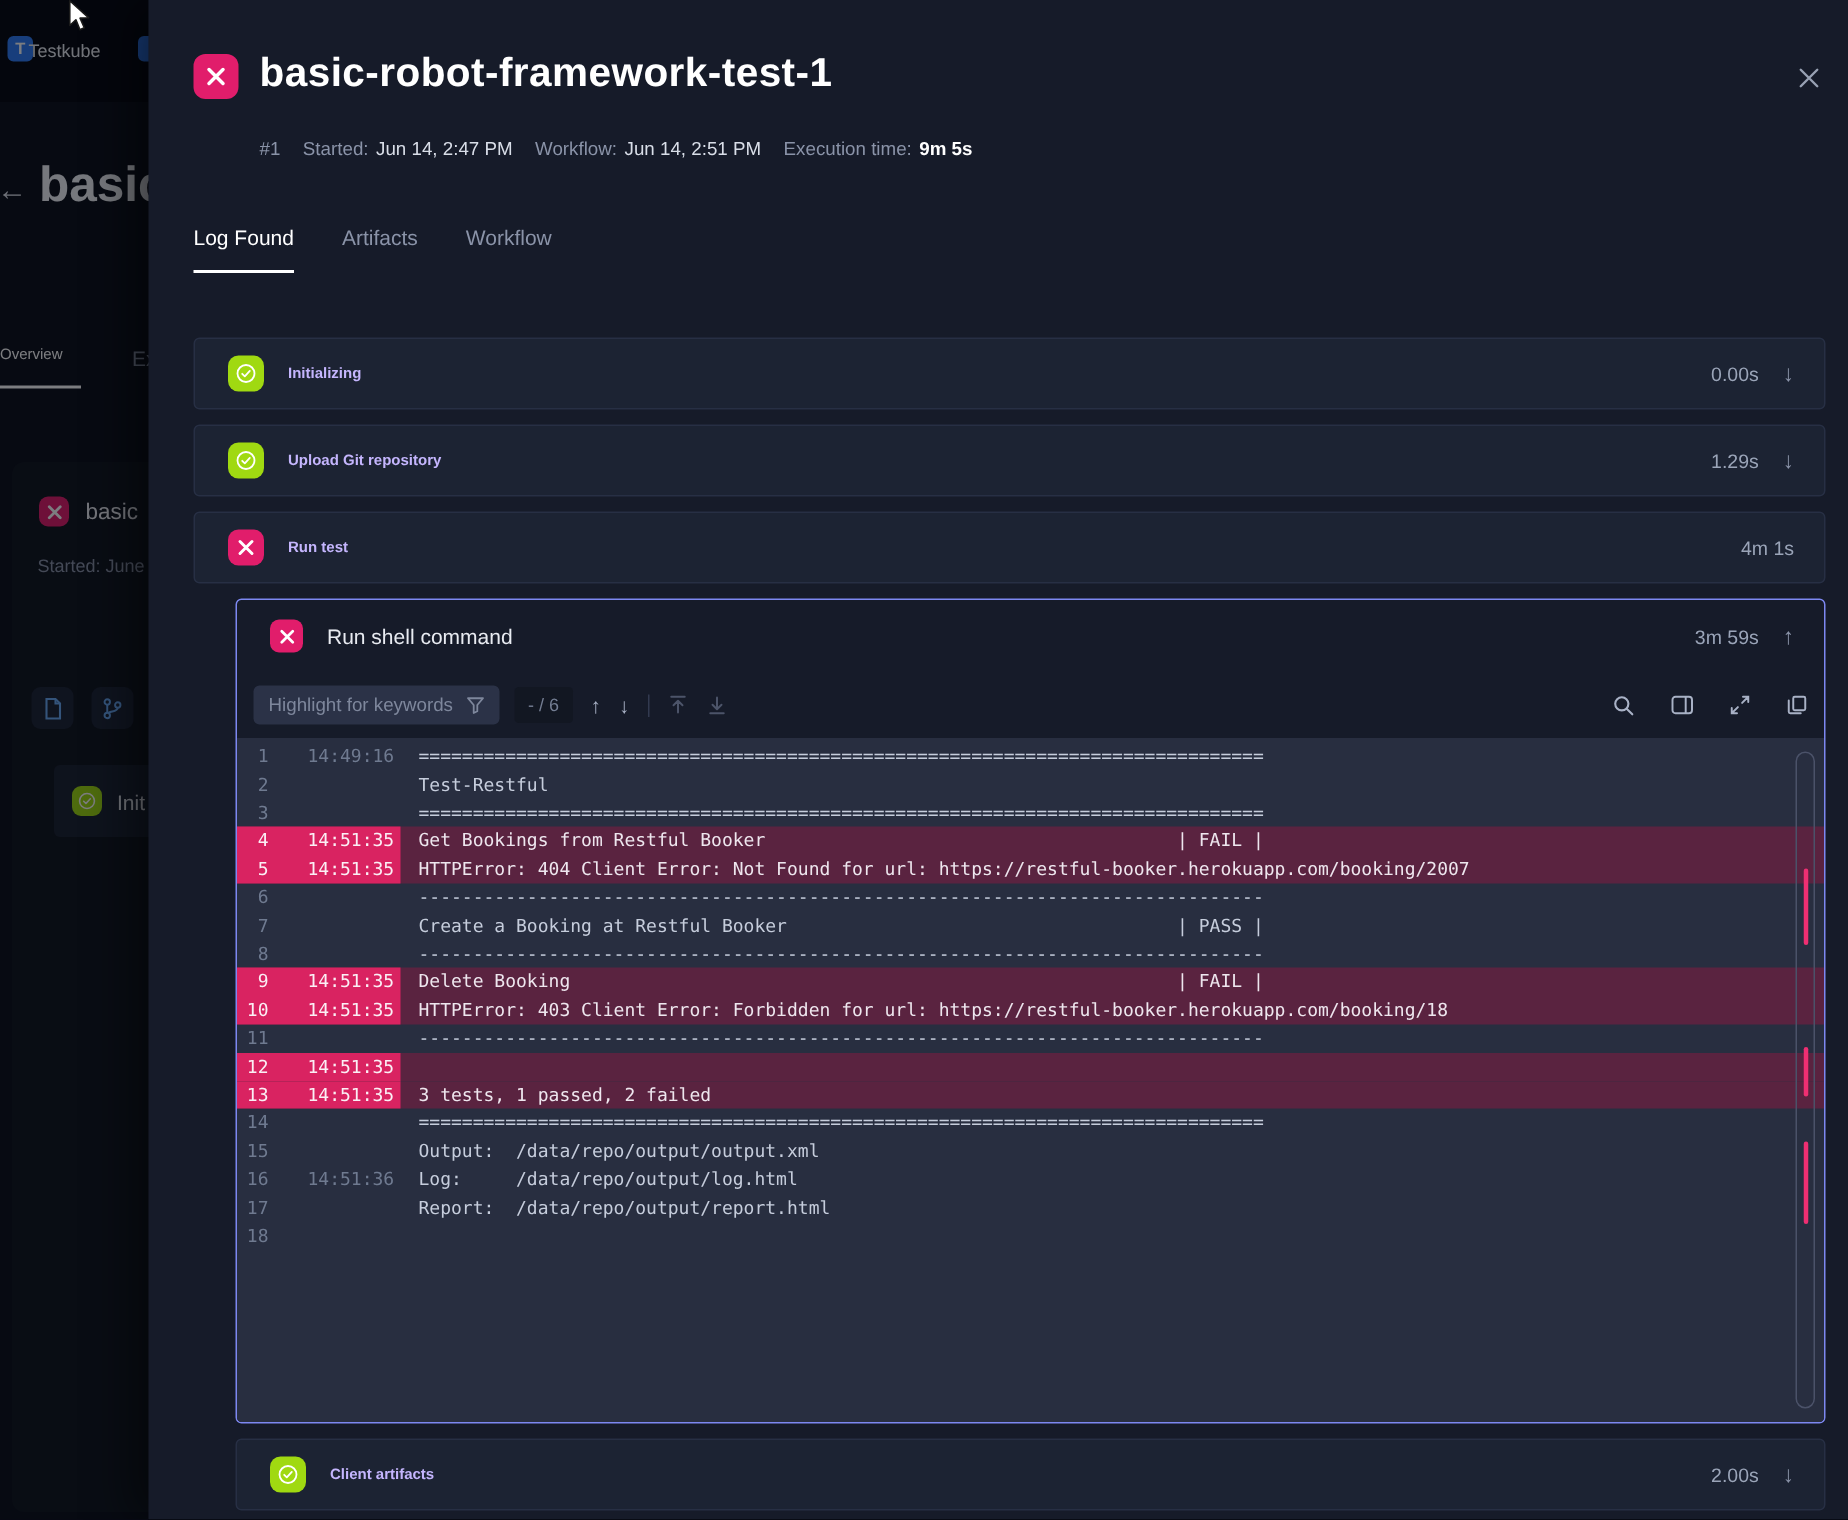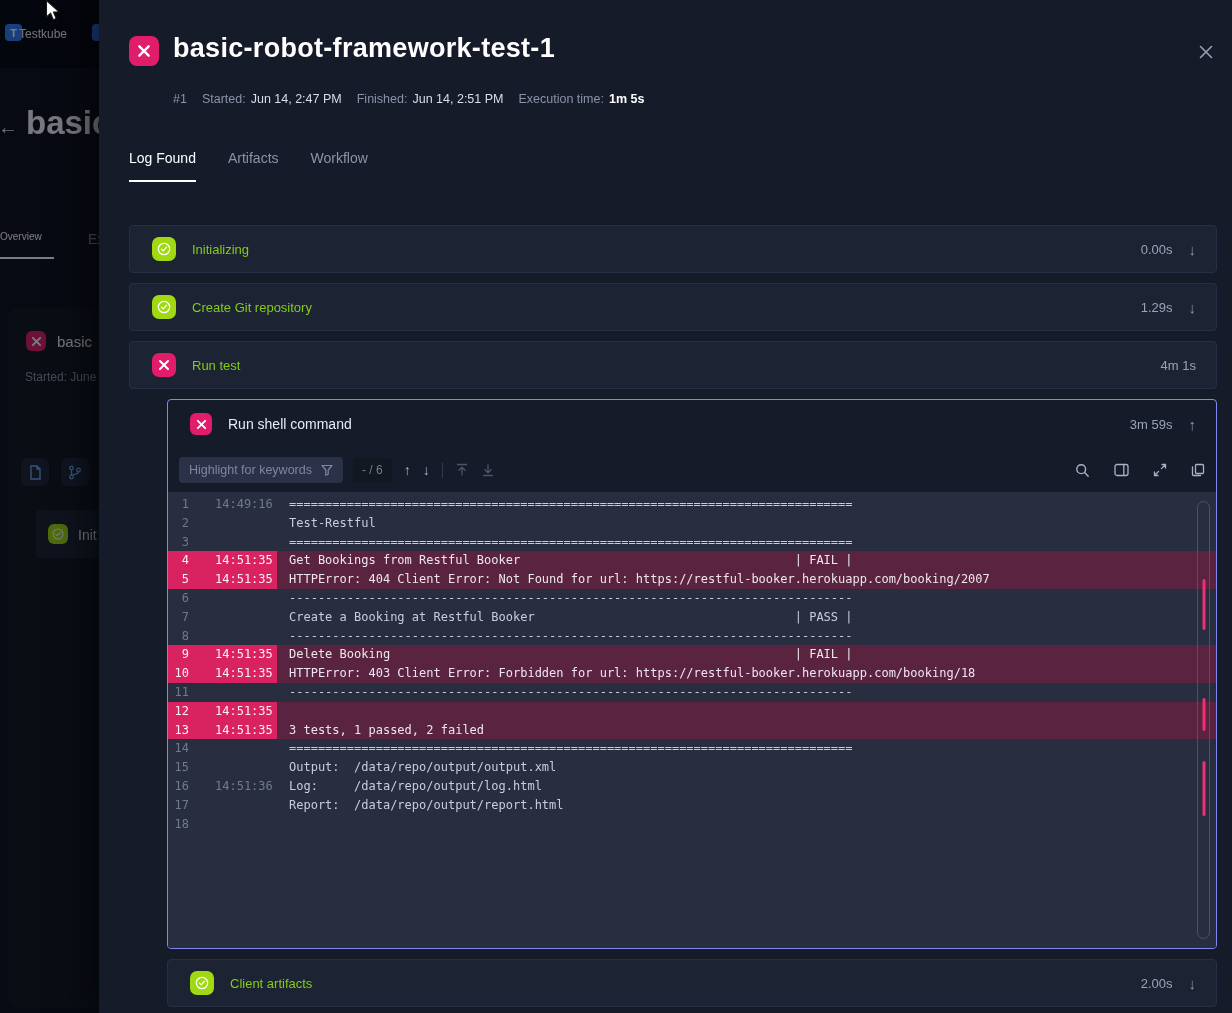--- a/index.html
+++ b/index.html
@@ -54,25 +54,25 @@
   .tabs { position:absolute; left:30px; top:150px; display:flex; gap:32px; }
   .tab { font-size:14px; color:#8a93a8; padding-bottom:14px; cursor:pointer; }
   .tab.active { color:#fff; border-bottom:2px solid #fff; }
 
   .steps { position:absolute; left:30px; top:225px; width:1088px; }
   .step-row {
     height:48px; margin-bottom:10px; display:flex; align-items:center;
     background:#1c2333; border:1px solid #272f44; border-radius:4px;
     padding:0 20px 0 22px; cursor:pointer;
   }
-  .step-label { margin-left:16px; font-size:13px; font-weight:400; color:#84cc16; }
+  .step-label { margin-left:16px; font-size:10px; font-weight:700; color:#c4b5fd; }
   .step-duration { margin-left:auto; font-size:13px; color:#9aa4b8; }
   .step-arrow { margin-left:16px; font-size:15px; color:#8a93a8; line-height:1; }
 
-  .nested { margin-left:38px; }
+  .nested { margin-left:28px; }
   .shell-panel {
     height:550px; margin-bottom:10px; border:1px solid #7d88f1; border-radius:4px;
     display:flex; flex-direction:column; overflow:hidden; background:#161b29;
   }
   .shell-header { height:48px; display:flex; align-items:center; padding:0 20px 0 22px; cursor:pointer; flex-shrink:0; }
   .shell-label { margin-left:16px; font-size:14px; font-weight:500; color:#e8ebf1; }
 
   .log-toolbar { height:44px; display:flex; align-items:center; padding:0 11px; flex-shrink:0; }
   .highlight-btn {
     height:26px; display:flex; align-items:center; gap:9px; padding:0 10px;
@@ -166,24 +166,24 @@
     <span class="drawer-close">
       <svg width="16" height="16" viewBox="0 0 16 16">
           <path d="M2.5 2.5l11 11M13.5 2.5l-11 11" stroke="#98a1b3" stroke-width="1.6" stroke-linecap="round"></path>
         </svg>
     </span>
 
     <div class="meta-row">
       <span class="meta-num">#1</span>
       <span class="meta-label">Started:</span>
       <span class="meta-value">Jun 14, 2:47 PM</span>
-      <span class="meta-label">Finished:</span>
+      <span class="meta-label">Workflow:</span>
       <span class="meta-value">Jun 14, 2:51 PM</span>
       <span class="meta-label">Execution time:</span>
-      <span class="meta-exec">1m 5s</span>
+      <span class="meta-exec">9m 5s</span>
     </div>
 
     <div class="tabs">
       <div class="tab active">Log Found</div>
       <div class="tab">Artifacts</div>
       <div class="tab">Workflow</div>
     </div>
 
     <div class="steps">
 
@@ -199,21 +199,21 @@
         <span class="step-arrow">↓</span>
       </div>
 
       <div class="step-row">
         <span class="status-icon pass ic24">
           <svg width="16" height="16" viewBox="0 0 24 24">
               <circle cx="12" cy="12" r="8.5" fill="none" stroke="#fff" stroke-width="1.8"></circle>
               <path d="M8.2 12.3l2.6 2.6 5-5.5" fill="none" stroke="#fff" stroke-width="1.8" stroke-linecap="round" stroke-linejoin="round"></path>
             </svg>
         </span>
-        <span class="step-label">Create Git repository</span>
+        <span class="step-label">Upload Git repository</span>
         <span class="step-duration">1.29s</span>
         <span class="step-arrow">↓</span>
       </div>
 
       <div class="step-row">
         <span class="status-icon fail ic24">
           <svg width="12" height="12" viewBox="0 0 12 12">
               <path d="M2 2l8 8M10 2l-8 8" stroke="#fff" stroke-width="2" stroke-linecap="round"></path>
             </svg>
         </span>

